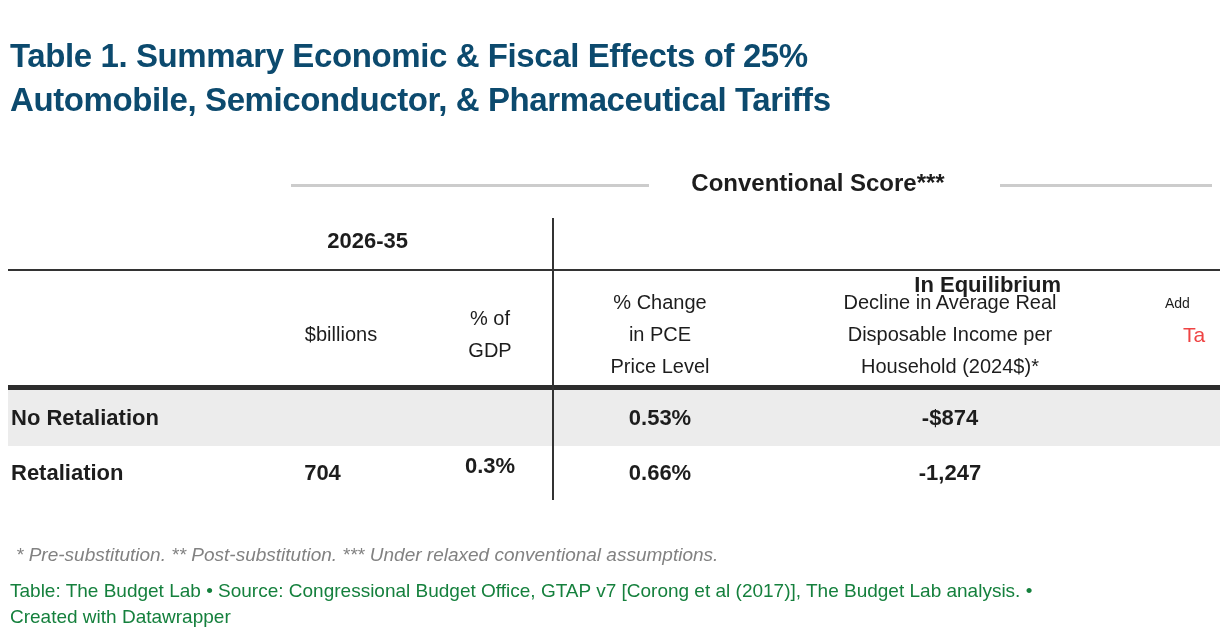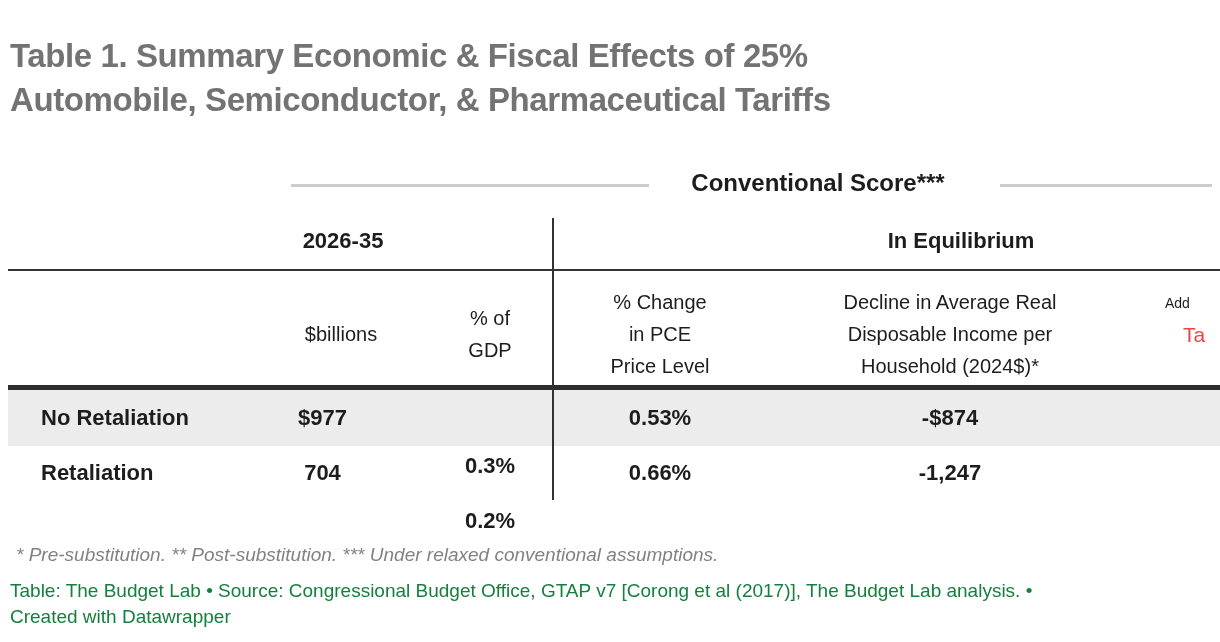--- a/index.html
+++ b/index.html
@@ -10,42 +10,42 @@
     background: #ffffff;
     overflow: hidden;
     font-family: "Liberation Sans", sans-serif;
     color: #1d1d1d;
   }
   .pre { white-space: pre-line; }
 
   .title {
     position: absolute;
     left: 10px; top: 12px; width: 1205px;
-    font-size: 33px; font-weight: 700; color: #737373;
+    font-size: 33px; font-weight: 700; color: #0c4a6e;
     line-height: 44px; letter-spacing: -0.4px;
   }
 
   .score-header {
     position: absolute;
     left: 290px; top: 168px; width: 1056px;
     text-align: center;
     font-size: 24px; font-weight: 700; color: #1d1d1d;
     line-height: 30px;
   }
   .score-line { position: absolute; top: 184px; height: 3px; background: #cccccc; }
   .score-line.left  { left: 291px;  width: 358px; }
   .score-line.right { left: 1000px; width: 212px; }
 
   .group-label {
     position: absolute; top: 226px;
-    text-align: center; font-size: 22px; font-weight: 700;
+    text-align: right; font-size: 22px; font-weight: 700;
     line-height: 30px; color: #1d1d1d;
   }
   .group-period      { left: 278px; width: 130px; }
-  .group-equilibrium { left: 861px; width: 200px; }
+  .group-equilibrium { left: 861px; width: 200px; margin-top: 44px; }
 
   .group-underline {
     position: absolute; left: 8px; top: 269px;
     width: 1212px; height: 2px; background: #333333;
   }
 
   .colhead {
     position: absolute; top: 285px; height: 98px;
     display: flex; align-items: center; justify-content: center;
     text-align: center; font-size: 20px; line-height: 32px; color: #1d1d1d;
@@ -63,21 +63,21 @@
   }
 
   .row { position: absolute; left: 8px; width: 1212px; }
   .row-1 { top: 390px; height: 56px; background: #ececec; }
   .row-2 { top: 446px; height: 54px; background: transparent; }
   .row .cell {
     position: absolute; top: 0; height: 100%;
     display: flex; align-items: center; justify-content: center;
     font-size: 22px; font-weight: 700; color: #1d1d1d;
   }
-  .cell-label    { left: 0;     width: 270px; justify-content: flex-start !important; padding-left: 33px; box-sizing: border-box; }
+  .cell-label    { left: 0;     width: 270px; justify-content: flex-start !important; padding-left: 3px; box-sizing: border-box; }
   .cell-billions { left: 252px; width: 125px; }
   .cell-gdp      { left: 417px; width: 130px; margin-top: 48px; }
   .cell-pce      { left: 562px; width: 180px; }
   .cell-income   { left: 782px; width: 320px; }
 
   .col-divider {
     position: absolute; left: 552px; top: 218px;
     width: 2px; height: 282px; background: #333333;
   }
 
@@ -115,30 +115,28 @@
   <div class="colhead h-income pre">Decline in Average Real
 Disposable Income per
 Household (2024$)*</div>
   <div class="h-clip-1">Add</div>
   <div class="h-clip-2">Ta</div>
 
   <div class="thick-rule"></div>
 
   <div class="row row-1">
     <div class="cell cell-label">No Retaliation</div>
-    <div class="cell cell-billions">$977</div>
     <div class="cell cell-gdp">0.3%</div>
     <div class="cell cell-pce">0.53%</div>
     <div class="cell cell-income">-$874</div>
   </div>
 
   <div class="row row-2">
     <div class="cell cell-label">Retaliation</div>
     <div class="cell cell-billions">704</div>
-    <div class="cell cell-gdp">0.2%</div>
     <div class="cell cell-pce">0.66%</div>
     <div class="cell cell-income">-1,247</div>
   </div>
 
   <div class="col-divider"></div>
 
   <div class="notes">* Pre-substitution. ** Post-substitution. *** Under relaxed conventional assumptions.</div>
   <div class="caption pre">Table: The Budget Lab • Source: Congressional Budget Office, GTAP v7 [Corong et al (2017)], The Budget Lab analysis. •
 Created with Datawrapper</div>
 

